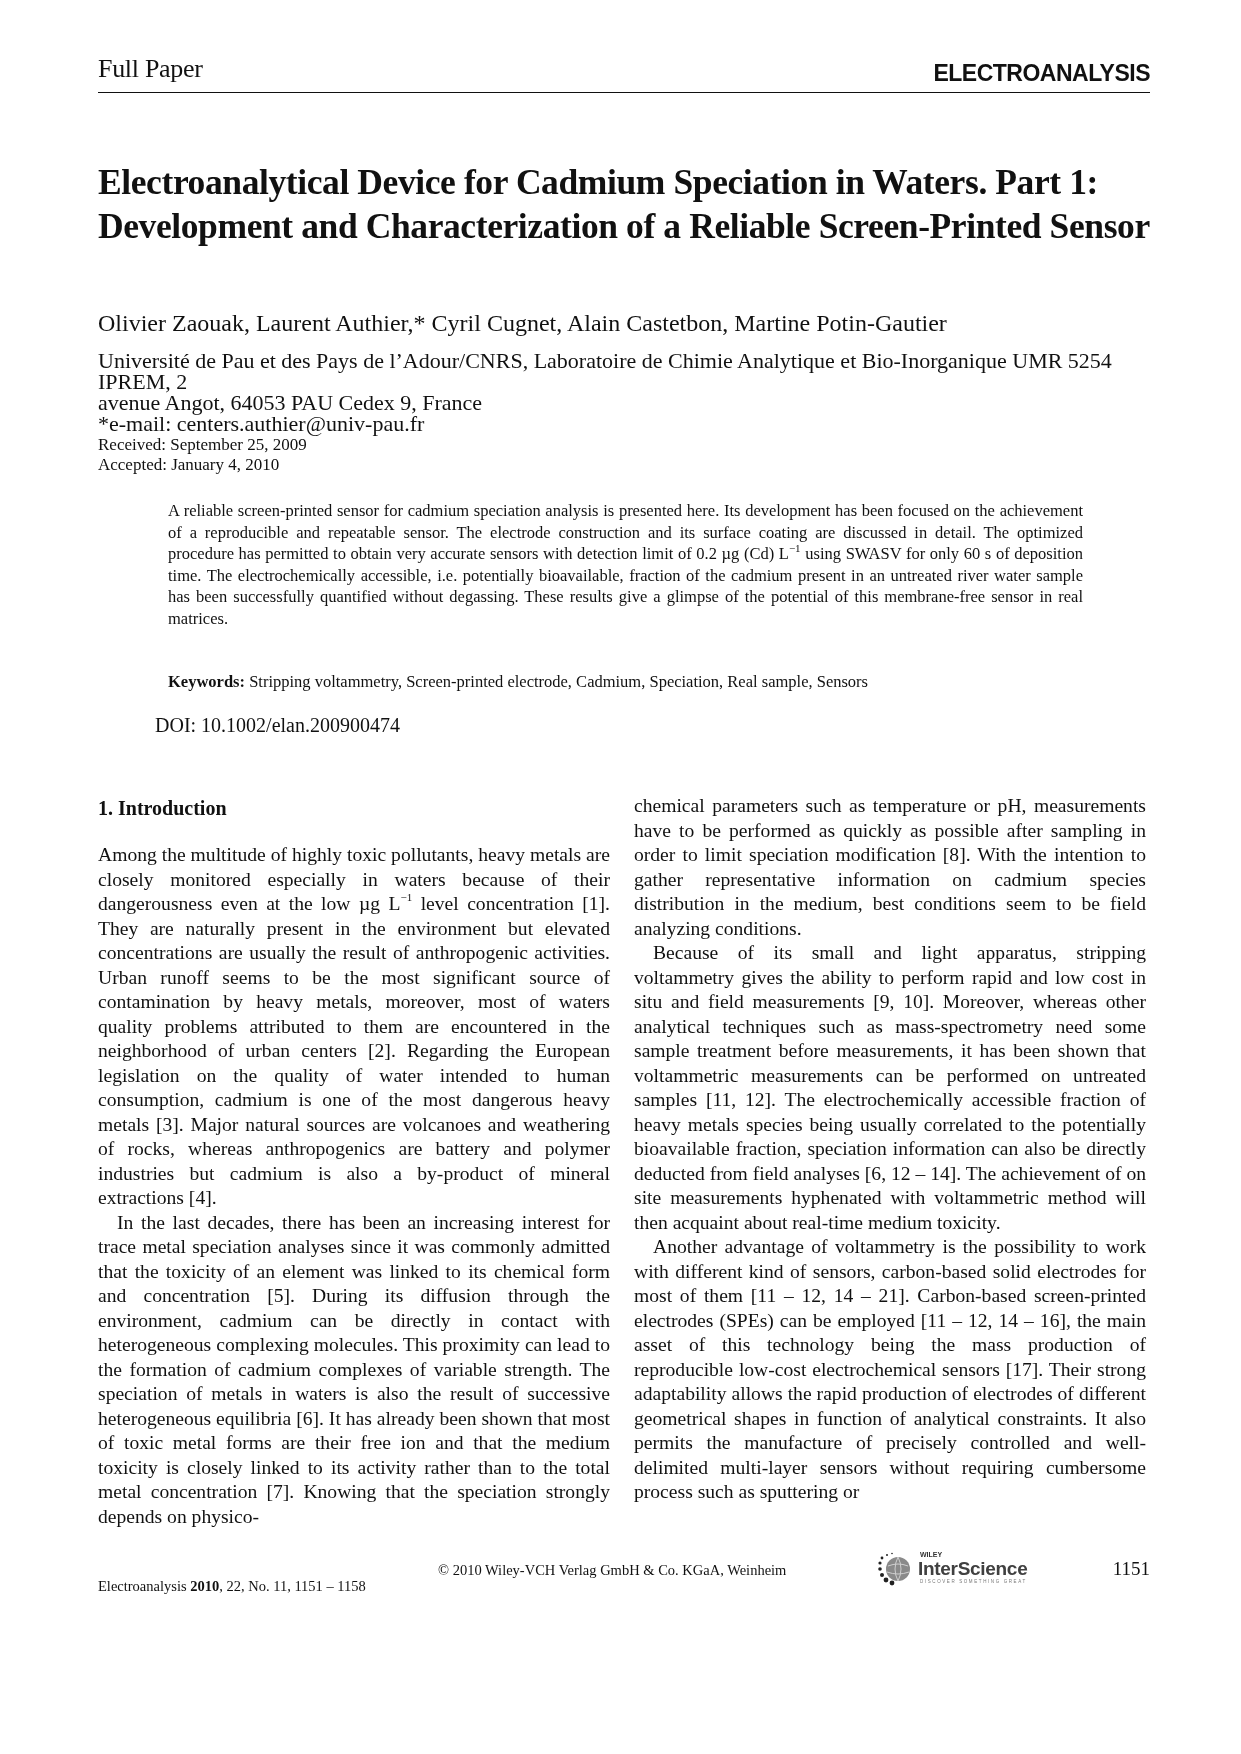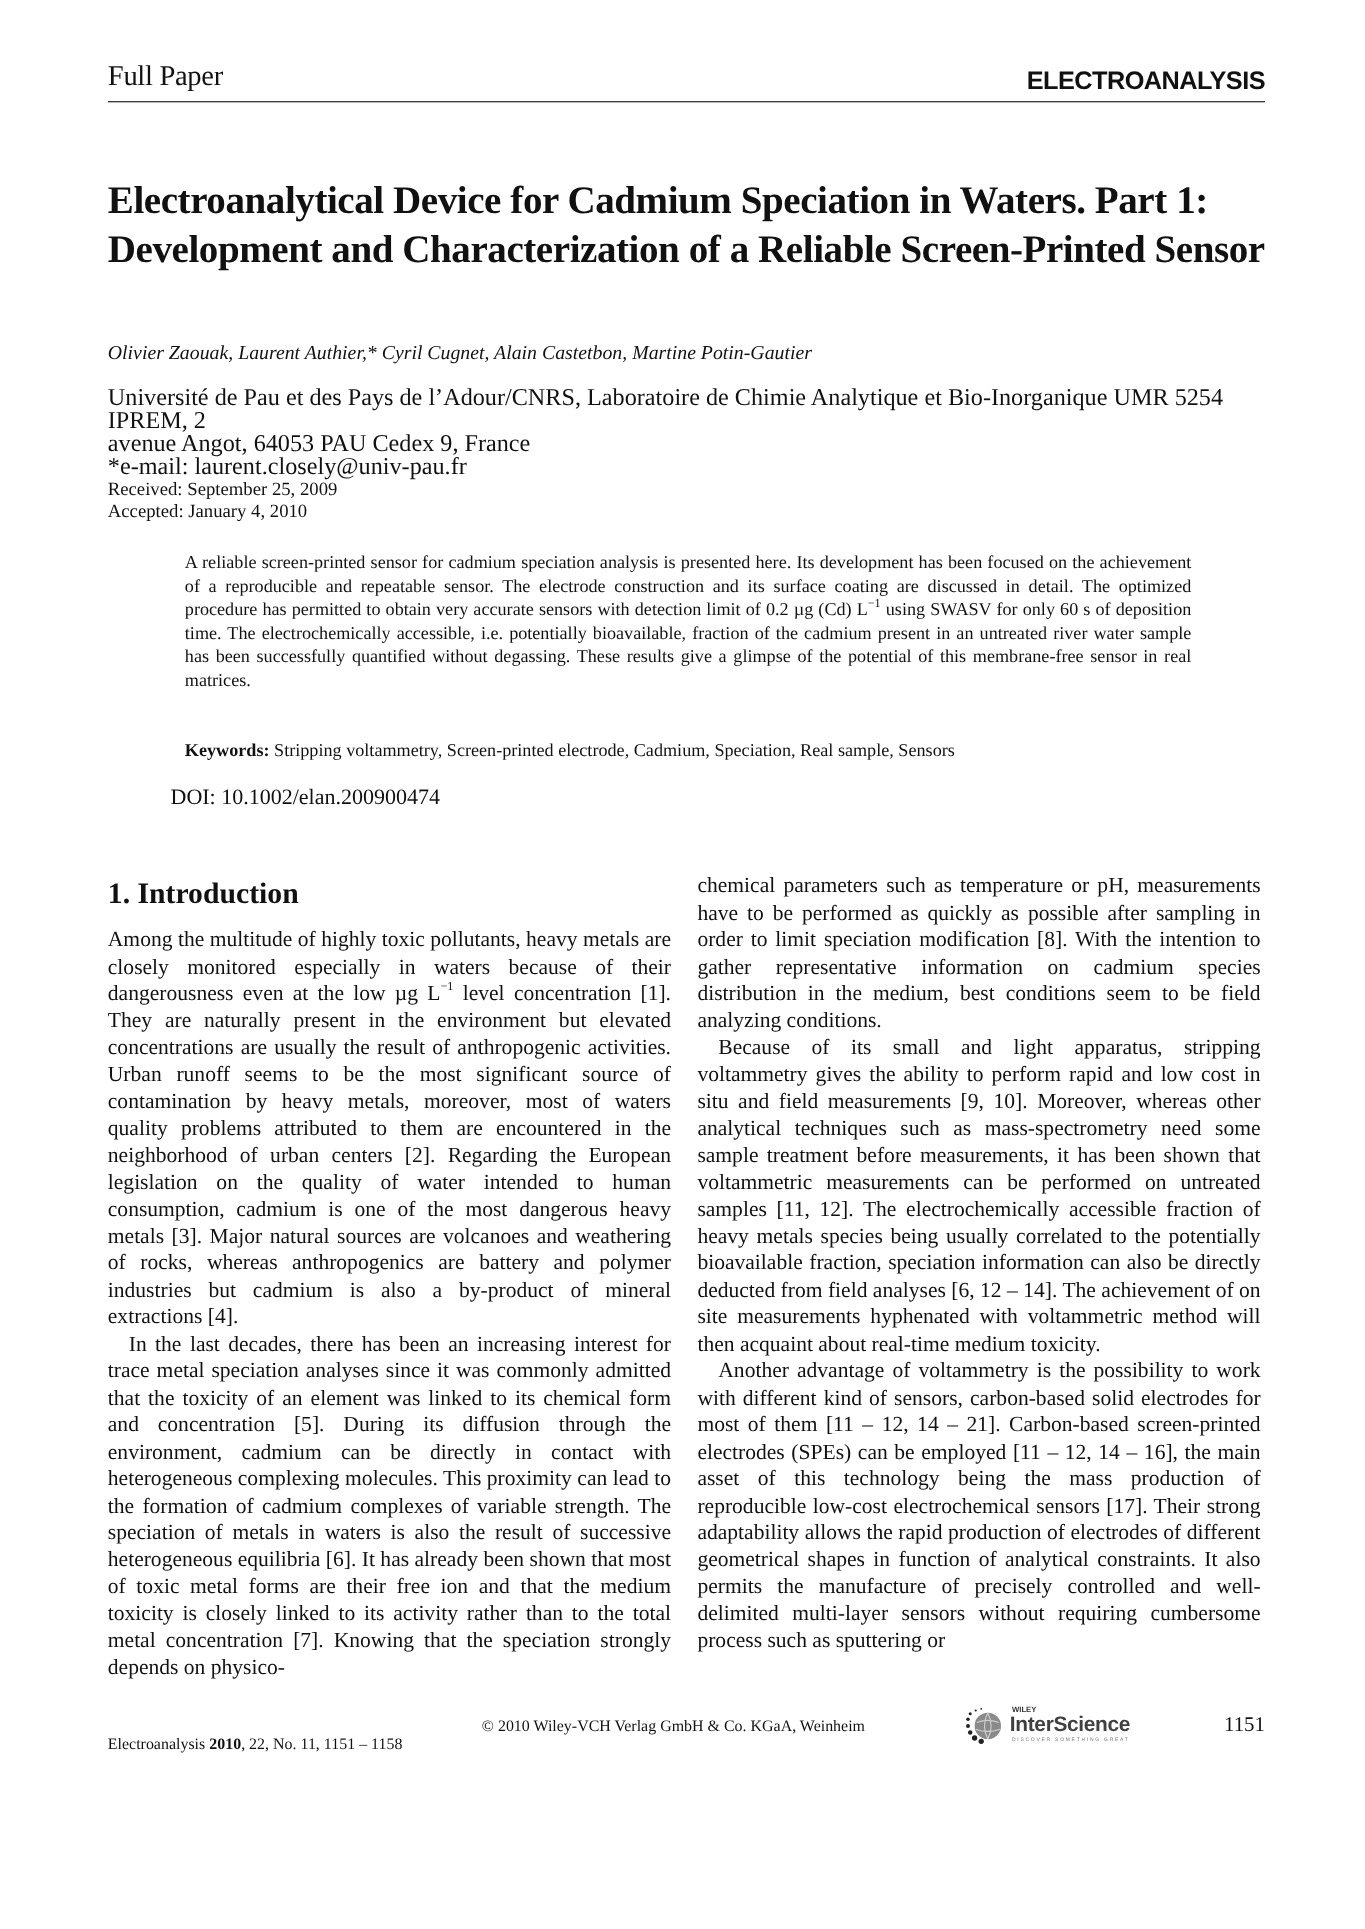--- a/index.html
+++ b/index.html
@@ -4,31 +4,31 @@
 <style>
   html, body { margin: 0; padding: 0; background: #ffffff; }
   body { width: 1241px; height: 1754px; position: relative; overflow: hidden; color: #111; font-family: "Liberation Serif", "DejaVu Serif", serif; }
   .abs { position: absolute; }
 
   .running-head { left: 98px; top: 50px; width: 1052px; height: 42px; border-bottom: 1.5px solid #111; }
   .rh-left { position: absolute; left: 0; top: 4px; font-family: "Liberation Serif", serif; font-weight: normal; font-size: 26px; letter-spacing: -0.3px; }
   .rh-right { position: absolute; right: 0; top: 10px; font-family: "Liberation Sans", "DejaVu Sans", sans-serif; font-weight: bold; font-size: 23px; letter-spacing: -0.5px; }
 
   .title { left: 98px; top: 160px; width: 1060px; font-weight: bold; font-size: 35.5px; line-height: 44px; letter-spacing: -0.4px; }
-  .authors { left: 98px; top: 310px; font-style: italic; font-size: 18px; }
+  .authors { left: 98px; top: 310px; font-size: 24px; }
   .affil { left: 98px; top: 350px; width: 1052px; font-size: 22px; line-height: 21px; }
   .dates { left: 98px; top: 435px; font-size: 17px; line-height: 20px; }
 
   .abstract { left: 168px; top: 500px; width: 915px; font-size: 16.5px; line-height: 21.5px; text-align: justify; }
   .abstract-head { font-weight: bold; }
   .keywords { left: 168px; top: 672px; width: 980px; font-size: 16.5px; }
   .keywords b { font-weight: bold; }
   .doi { left: 155px; top: 714px; font-size: 20px; }
 
-  .section-head { left: 98px; top: 797px; font-weight: bold; font-size: 27px; }
+  .section-head { left: 98px; top: 797px; font-weight: bold; font-size: 20px; }
   .col { width: 512px; font-size: 19.6px; line-height: 24.5px; text-align: justify; hyphens: manual; }
   .col-left { left: 98px; top: 843px; }
   .col-right { left: 634px; top: 794px; }
   .col p { margin: 0; text-indent: 19px; }
   .col p.noindent { text-indent: 0; }
   sup { font-size: 11px; line-height: 0; position: relative; top: -1px; }
 
   .footer { left: 98px; top: 1552px; width: 1052px; height: 36px; font-size: 14.5px; }
   .f-journal { position: absolute; left: 0; top: 10px; margin-top: 16px; }
   .f-copy { position: absolute; left: 340px; top: 10px; }
@@ -46,21 +46,21 @@
   <span class="rh-right">ELECTROANALYSIS</span>
 </div>
 
 <div class="abs title">Electroanalytical Device for Cadmium Speciation in Waters. Part 1: Development and Characterization of a Reliable Screen-Printed Sensor</div>
 
 <div class="abs authors">Olivier Zaouak, Laurent Authier,* Cyril Cugnet, Alain Castetbon, Martine Potin-Gautier</div>
 
 <div class="abs affil">
   <div>Université de Pau et des Pays de l’Adour/CNRS, Laboratoire de Chimie Analytique et Bio-Inorganique UMR 5254 IPREM, 2</div>
   <div>avenue Angot, 64053 PAU Cedex 9, France</div>
-  <div>*e-mail: laurent.closely@univ-pau.fr</div>
+  <div>*e-mail: centers.authier@univ-pau.fr</div>
 </div>
 
 <div class="abs dates">
   <div>Received: September 25, 2009</div>
   <div>Accepted: January 4, 2010</div>
 </div>
 
 <div class="abs abstract">
   <div><span>A reliable screen-printed sensor for cadmium speciation analysis is presented here. Its development has been focused on the achievement of a reproducible and repeatable sensor. The electrode construction and its surface coating are discussed in detail. The optimized procedure has permitted to obtain very accurate sensors with detection limit of 0.2 µg (Cd) L</span><sup>−1</sup><span> using SWASV for only 60 s of deposition time. The electrochemically accessible, i.e. potentially bioavailable, fraction of the cadmium present in an untreated river water sample has been successfully quantified without degassing. These results give a glimpse of the potential of this membrane-free sensor in real matrices.</span></div>
 </div>

